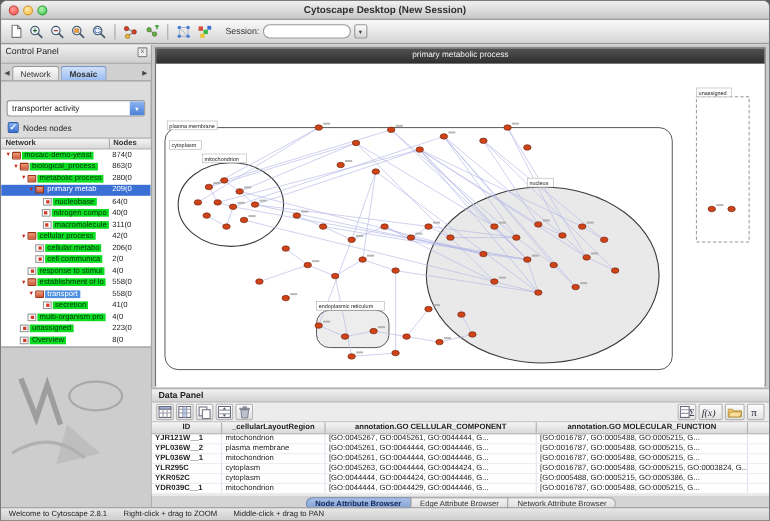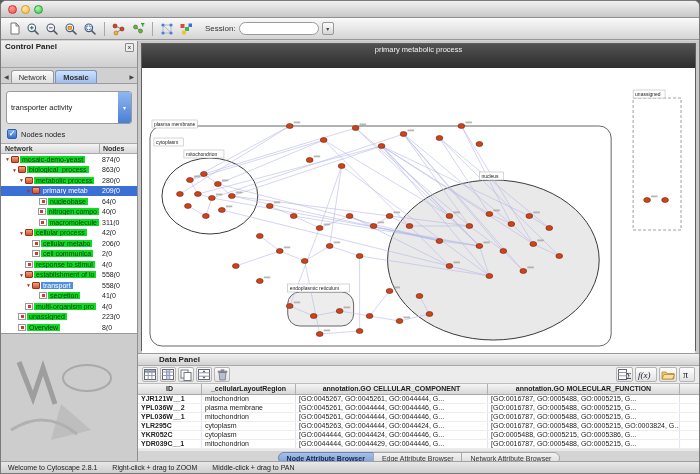--- a/index.html
+++ b/index.html
@@ -23,31 +23,31 @@
   .tb-sep { width:1px; height:14px; background:#a8a8a8; margin:0 4px; }
   .search-label { font-size:8px; color:#333; margin:0 3px 0 10px; }
   .search-input { width:80px; height:13px; font-size:8px; border:1px solid #999; border-radius:7px; padding:0 6px; background:#fff; font-family:"Liberation Sans",sans-serif; }
   .combo-btn { width:12px; height:13px; margin-left:3px; background:linear-gradient(#fdfdfd,#d5d5d5); border:1px solid #999; border-radius:2px; font-size:6px; display:flex; align-items:center; justify-content:center; color:#444; }
 
   
   .main { position:absolute; top:40px; left:0; right:0; bottom:12px; display:flex; }
 
   
   .control-panel { width:137px; background:#dcdcdc; border-right:1px solid #8f8f8f; display:flex; flex-direction:column; }
-  .cp-header { height:27px; background:linear-gradient(#efefef,#cfcfcf); border-bottom:1px solid #a5a5a5;
-               font-size:8px; font-weight:bold; color:#222; padding:1px 4px; position:relative; flex:none; }
+  .cp-header { height:17px; background:linear-gradient(#efefef,#cfcfcf); border-bottom:1px solid #a5a5a5;
+               font-size:8px; font-weight:normal; color:#222; padding:1px 4px; position:relative; flex:none; }
   .cp-close { position:absolute; right:3px; top:2px; width:9px; height:9px; border:1px solid #888; background:#eee;
               font-size:6px; line-height:7px; text-align:center; color:#555; border-radius:1px; }
   .cp-tabs { height:16px; background:#d0d0d0; border-bottom:1px solid #9a9a9a; display:flex; align-items:flex-end; padding:0 1px; flex:none; }
   .tab-scroll { font-size:6px; color:#444; padding:0 2px 3px; }
   .cp-tab { font-size:7.5px; padding:2px 7px 1px; border:1px solid #9a9a9a; border-bottom:none; border-radius:3px 3px 0 0;
             background:linear-gradient(#fcfcfc,#dedede); color:#333; margin-right:1px; }
   .cp-tab.active { background:linear-gradient(#cfe1fa,#9bbdf0); border-color:#7795c4; font-weight:bold; }
   .cp-group-label { font-size:7.5px; font-weight:bold; color:#222; padding:3px 5px 1px; flex:none; }
-  .cp-dropdown { margin:7px 5px 3px; height:33px; background:#fff; border:1px solid #9a9a9a; border-radius:3px;
+  .cp-dropdown { margin:17px 5px 3px; height:15px; background:#fff; border:1px solid #9a9a9a; border-radius:3px;
                  display:flex; align-items:center; overflow:hidden; flex:none; }
   .cp-dropdown .val { flex:1; font-size:7.5px; padding:0 4px; color:#222; white-space:nowrap; overflow:hidden; }
   .cp-dropdown .arrow { width:13px; height:100%; background:linear-gradient(#8fb6f2,#4a7fd6); color:#fff; font-size:6px;
                         display:flex; align-items:center; justify-content:center; }
   .cp-check-row { display:flex; align-items:center; padding:2px 6px 4px; gap:4px; flex:none; }
   .checkbox { width:10px; height:10px; border-radius:2px; background:linear-gradient(#7fb0f4,#3a6fd0); border:1px solid #2f5cab;
               color:#fff; font-size:8px; line-height:8px; text-align:center; font-weight:bold; }
   .cp-check-label { font-size:7.5px; color:#222; }
   .cp-tree-header { display:flex; height:11px; background:linear-gradient(#f4f4f4,#d8d8d8); border-top:1px solid #ababab;
                     border-bottom:1px solid #ababab; font-size:7px; font-weight:bold; color:#333; flex:none; }
@@ -65,26 +65,26 @@
   .tree-label { padding:0 2px; white-space:nowrap; overflow:hidden; flex:none; max-width:78px; }
   .chip-green { background:#0cdd22; color:#06330a; }
   .chip-blue { background:#4f8fe0; color:#fff; }
   .tree-fill { flex:1; }
   .tree-nodes { width:38px; flex:none; padding-left:3px; overflow:hidden; white-space:nowrap; color:#222; }
   .overview { flex:1; background:#cdcdcd; border-top:1px solid #9a9a9a; position:relative; overflow:hidden; }
 
   
   .right-col { flex:1; position:relative; background:#c9c9c9; }
   .network-frame { position:absolute; top:2px; left:3px; right:3px; height:308px; border:1px solid #5f5f5f; background:#fff; }
-  .net-titlebar { height:24px; background:linear-gradient(#525252,#2d2d2d); color:#f2f2f2; font-size:7.5px; text-align:center; line-height:11px; }
+  .net-titlebar { height:14px; background:linear-gradient(#525252,#2d2d2d); color:#f2f2f2; font-size:7.5px; text-align:center; line-height:11px; }
   .net-canvas { display:block; width:100%; height:294px; background:#fff; }
 
   .data-panel { position:absolute; top:312px; left:0; right:0; height:98px; background:#e9e9e9; border-top:1px solid #9a9a9a; }
   .dp-header { height:12px; background:linear-gradient(#f1f1f1,#d2d2d2); border-bottom:1px solid #a8a8a8;
-               font-size:8px; font-weight:bold; color:#222; padding:1px 21px; }
+               font-size:8px; font-weight:bold; color:#222; padding:1px 6px; }
   .dp-toolbar { height:18px; display:flex; align-items:center; padding:0 4px; gap:2px; background:#ececec; border-bottom:1px solid #bdbdbd; }
   .dp-btn { min-width:16px; height:15px; padding:0 1px; border:1px solid #b5b5b5; background:linear-gradient(#fdfdfd,#e2e2e2);
             border-radius:2px; display:flex; align-items:center; justify-content:center; }
   .dp-flex { flex:1; }
   .dp-thead { display:flex; height:11px; background:linear-gradient(#f5f5f5,#d8d8d8); border-bottom:1px solid #aaa;
               font-size:7px; font-weight:bold; color:#222; }
   .dp-th { padding:1px 3px 0; border-right:1px solid #b0b0b0; overflow:hidden; white-space:nowrap; text-align:center; flex:none; }
   .dp-th.fill { flex:1; border-right:none; }
   .dp-tr { display:flex; height:9px; background:#fff; border-bottom:1px solid #ededed; font-size:7px; }
   .dp-td { padding:0 3px; border-right:1px solid #dfe4f2; overflow:hidden; white-space:nowrap; color:#222; flex:none; }
@@ -102,20 +102,21 @@
 </style>
 </head>
 <body>
 
 <div class="window">
 
   <div class="titlebar">
     <span class="traffic t-red"></span>
     <span class="traffic t-yellow"></span>
     <span class="traffic t-green"></span>
+    <span class="win-title">Cytoscape Desktop (New Session)</span>
   </div>
 
   <div class="toolbar">
     <span id="tb-icons">
         <span class="tb-btn">
           <svg width="13" height="13">
             <path d="M3 1h5l3 3v8H3z" fill="#fff" stroke="#777"></path>
             <path d="M8 1v3h3" fill="none" stroke="#777"></path>
           </svg>
         </span>

